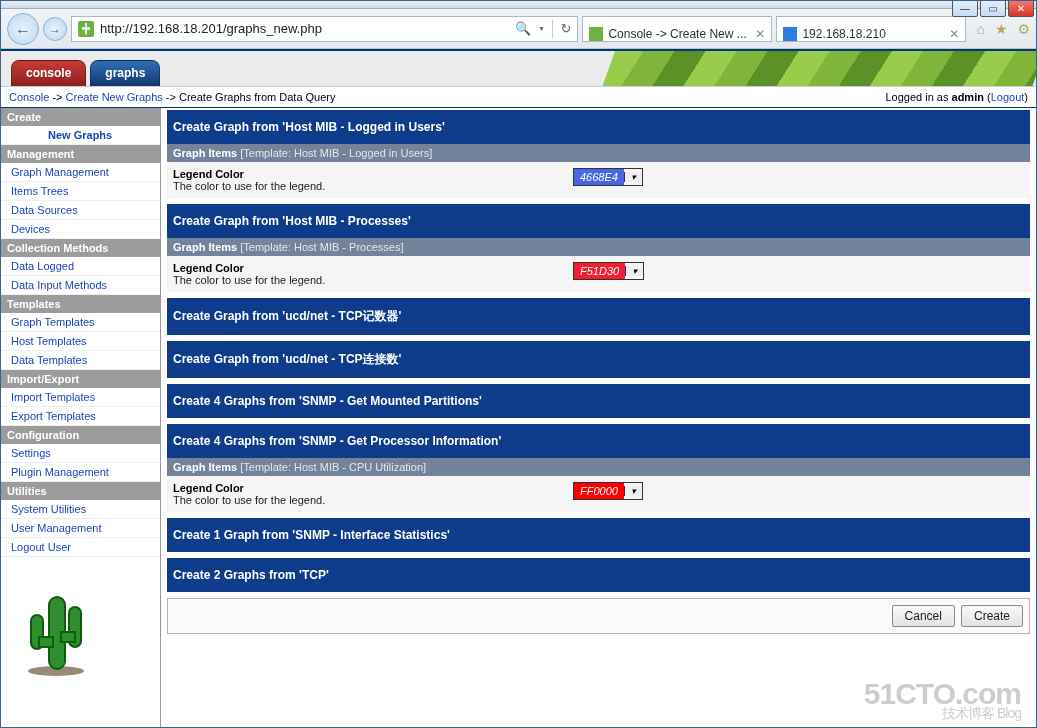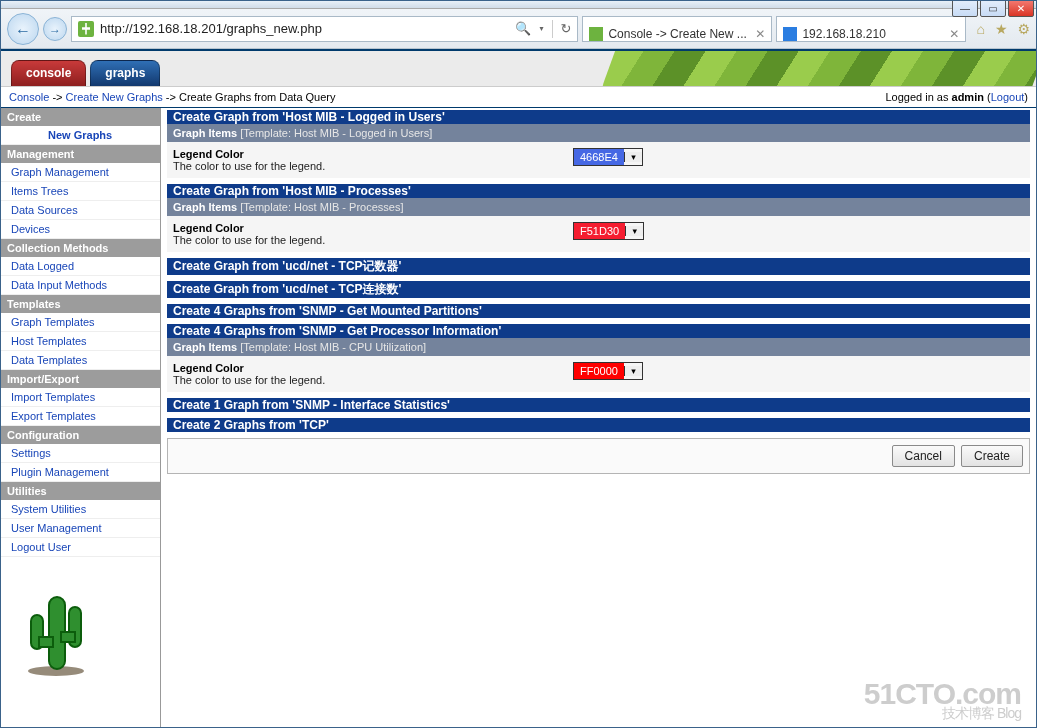--- a/index.html
+++ b/index.html
@@ -129,39 +129,39 @@
 .cactus{
   margin:20px 0 0 20px;
 }
 .content{
   flex:1;
   padding:2px 6px 6px 6px;
   overflow:auto;
 }
 .gh{
   background:#0e3b8a;color:#fff;font-weight:bold;
-  padding:0 6px;font-size:12px;
+  padding:10px 6px;font-size:12px;
   margin-top:6px;
 }
 .gh.first{margin-top:0;}
 .sub{
   background:#74839c;color:#fff;
   padding:3px 6px;font-size:11px;
 }
 .sub b{font-weight:bold;}
 .sub span{color:#e6e6e6;}
 .row{
   background:#f5f5f5;
   padding:6px;
   display:flex;
 }
 .row .lbl{flex:0 0 400px;}
 .row .lbl b{display:block;font-size:11px;}
 .row .lbl span{font-size:11px;color:#222;}
-.row .ctrl{flex:1;}
+.row .ctrl{flex:1;font-style:italic;}
 .swatch{
   display:inline-flex;align-items:center;
   border:1px solid #333;height:18px;
 }
 .swatch .code{padding:0 6px;color:#fff;font-size:11px;height:100%;display:flex;align-items:center;}
 .swatch .dd{width:18px;background:#eee;border-left:1px solid #333;display:flex;align-items:center;justify-content:center;font-size:9px;}
 .footerbox{
   margin-top:6px;
   border:1px solid #b4b4b4;
   background:#fafafa;

